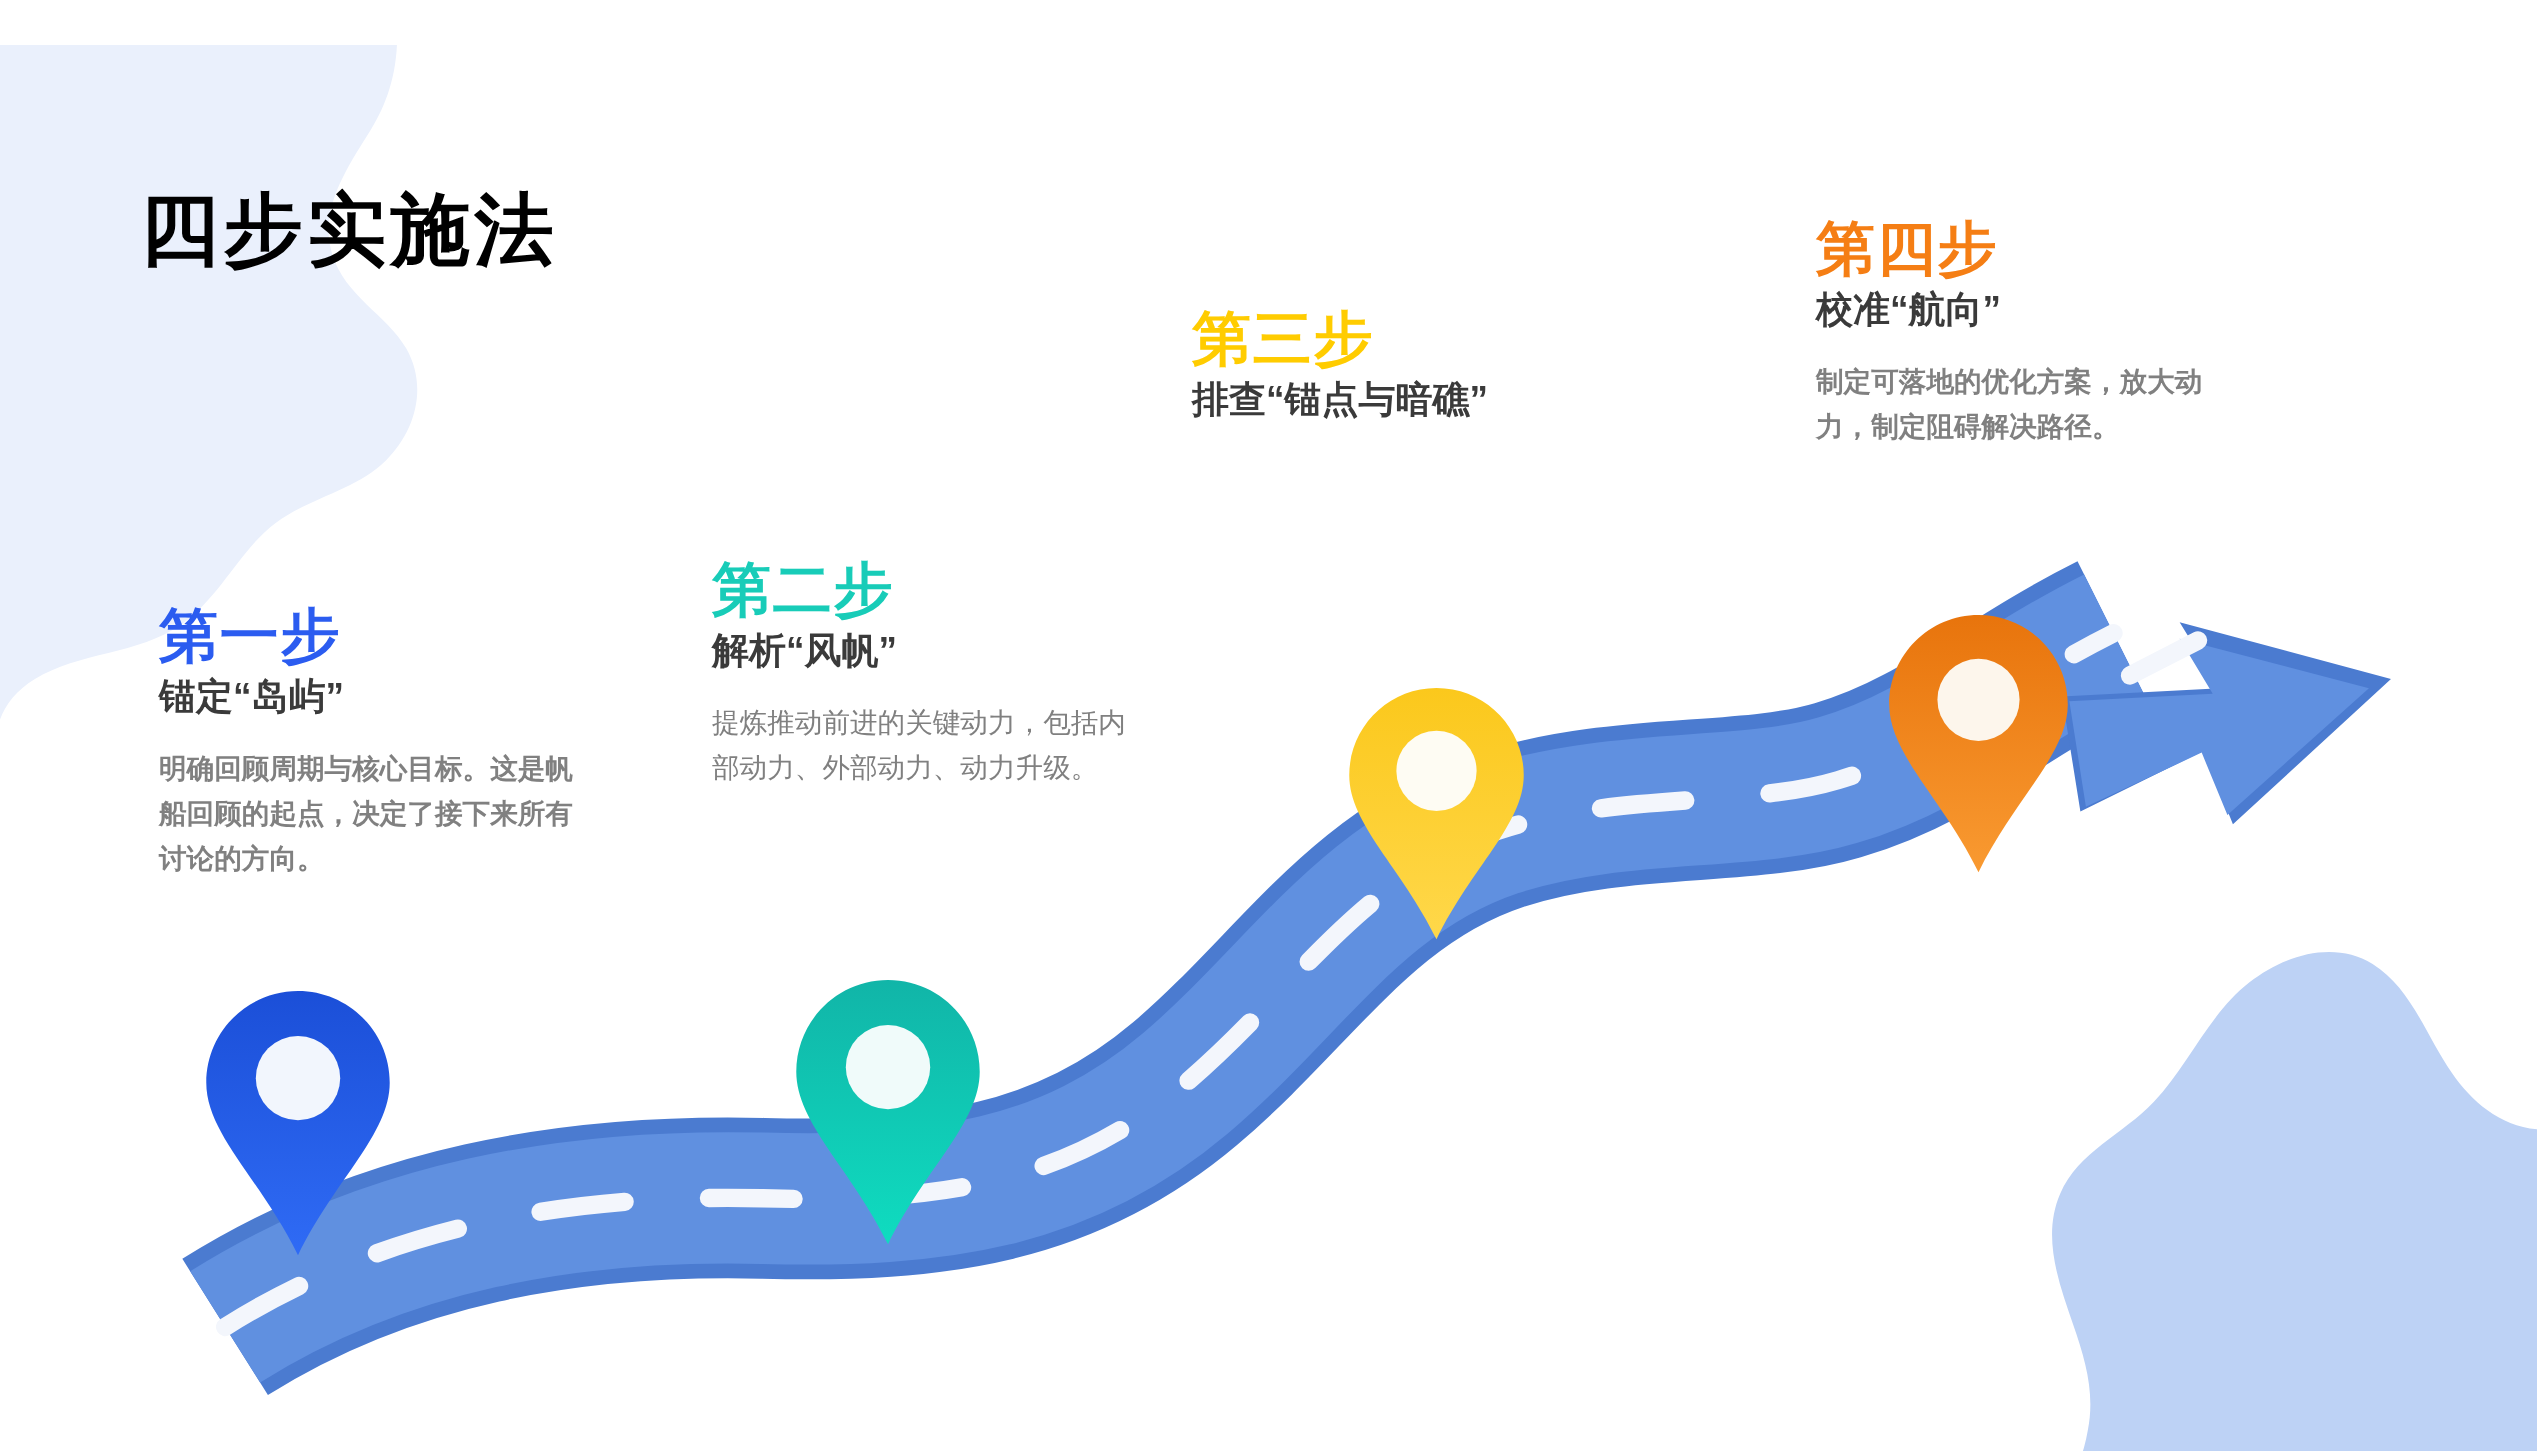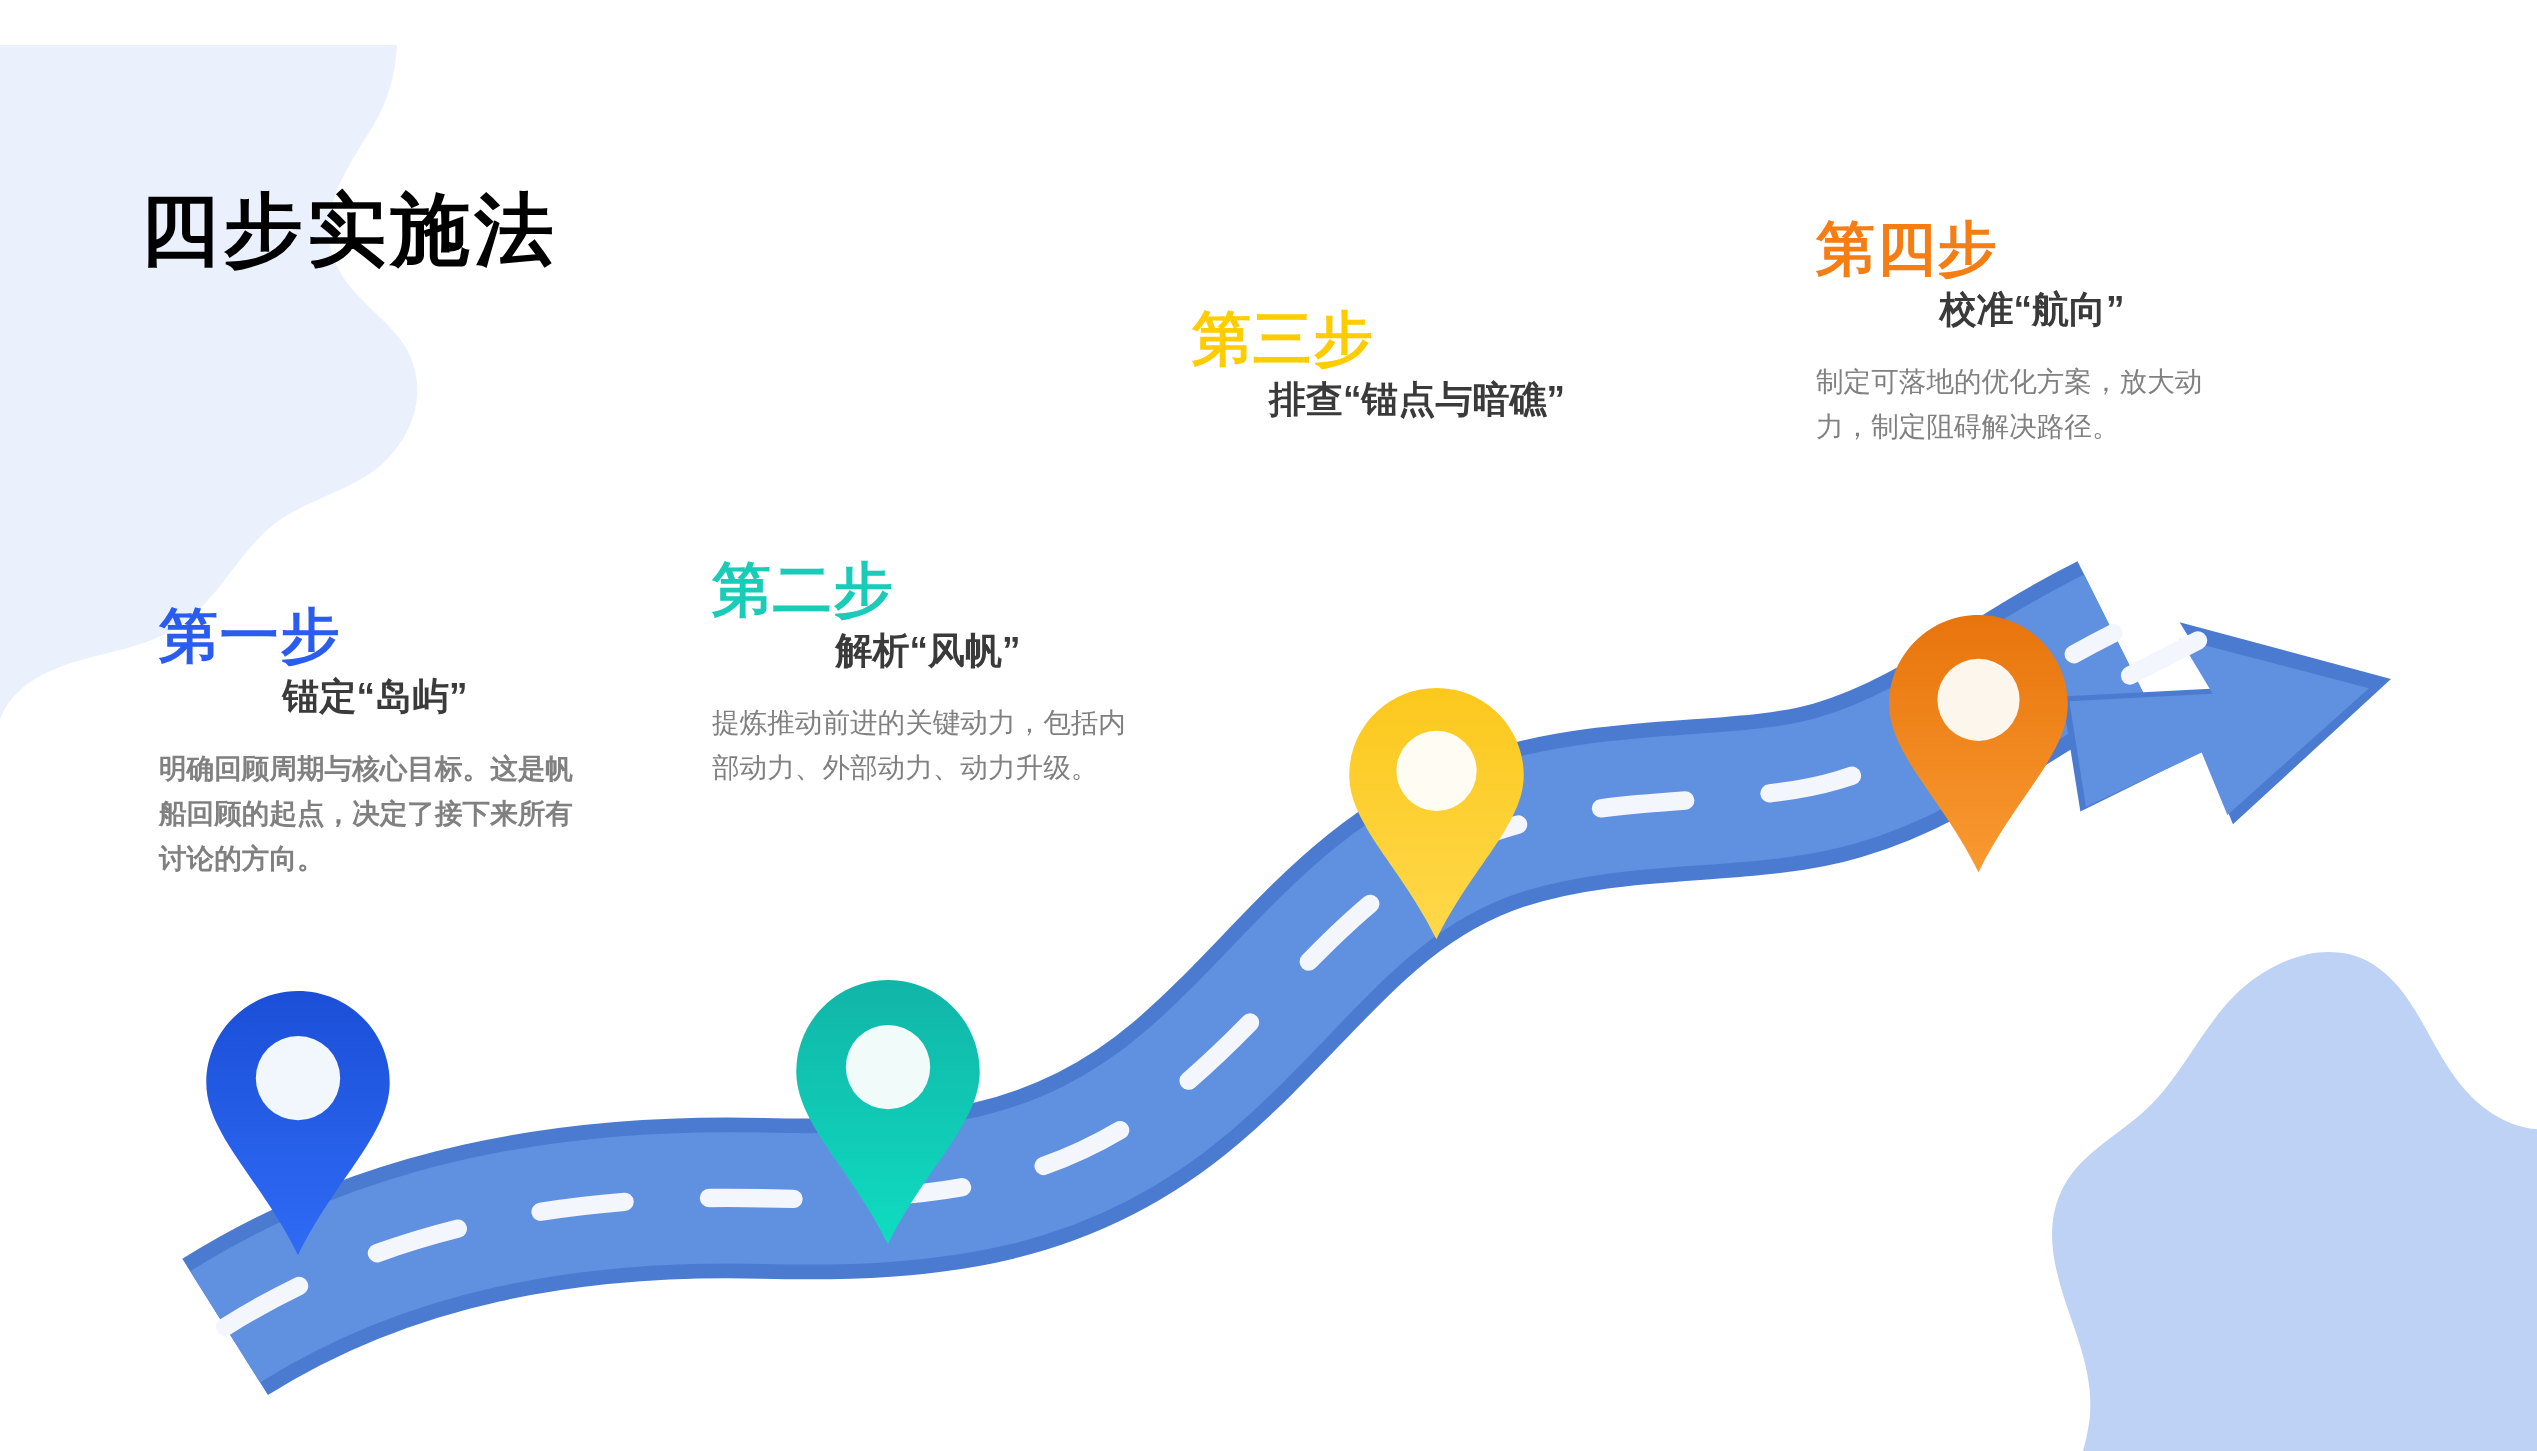--- a/index.html
+++ b/index.html
@@ -41,39 +41,38 @@
     margin: 0 0 9.2px 0;
     white-space: nowrap;
   }
   .step-title {
     font-size: 37px;
     font-weight: 700;
     color: #3a3a3a;
     line-height: 1.2;
     margin: 0 0 27.6px 0;
     white-space: nowrap;
-    text-align: center;
   }
   .step-desc {
     font-size: 27.6px;
     color: #808080;
     line-height: 1.62;
     margin: 0;
     font-weight: 400;
   }
 
   #step1 { left: 159px; top: 562px; width: 432px; }
   #step2 { left: 712px; top: 516px; width: 432px; }
   #step3 { left: 1192px; top: 265px; width: 450px; }
   #step4 { left: 1816px; top: 175px; width: 432px; }
 
   #step1 .step-desc { width: 432px; font-weight: bold; }
   #step2 .step-desc { width: 432px; }
   #step3 .step-desc { width: 450px; }
-  #step4 .step-desc { width: 432px; }
+  #step4 .step-desc { width: 432px; font-weight: bold; }
 
   
   #page-title {
     position: absolute;
     left: 140px;
     top: 142px;
     font-size: 79px;
     font-weight: 700;
     letter-spacing: 4.6px;
     line-height: 1.1;

